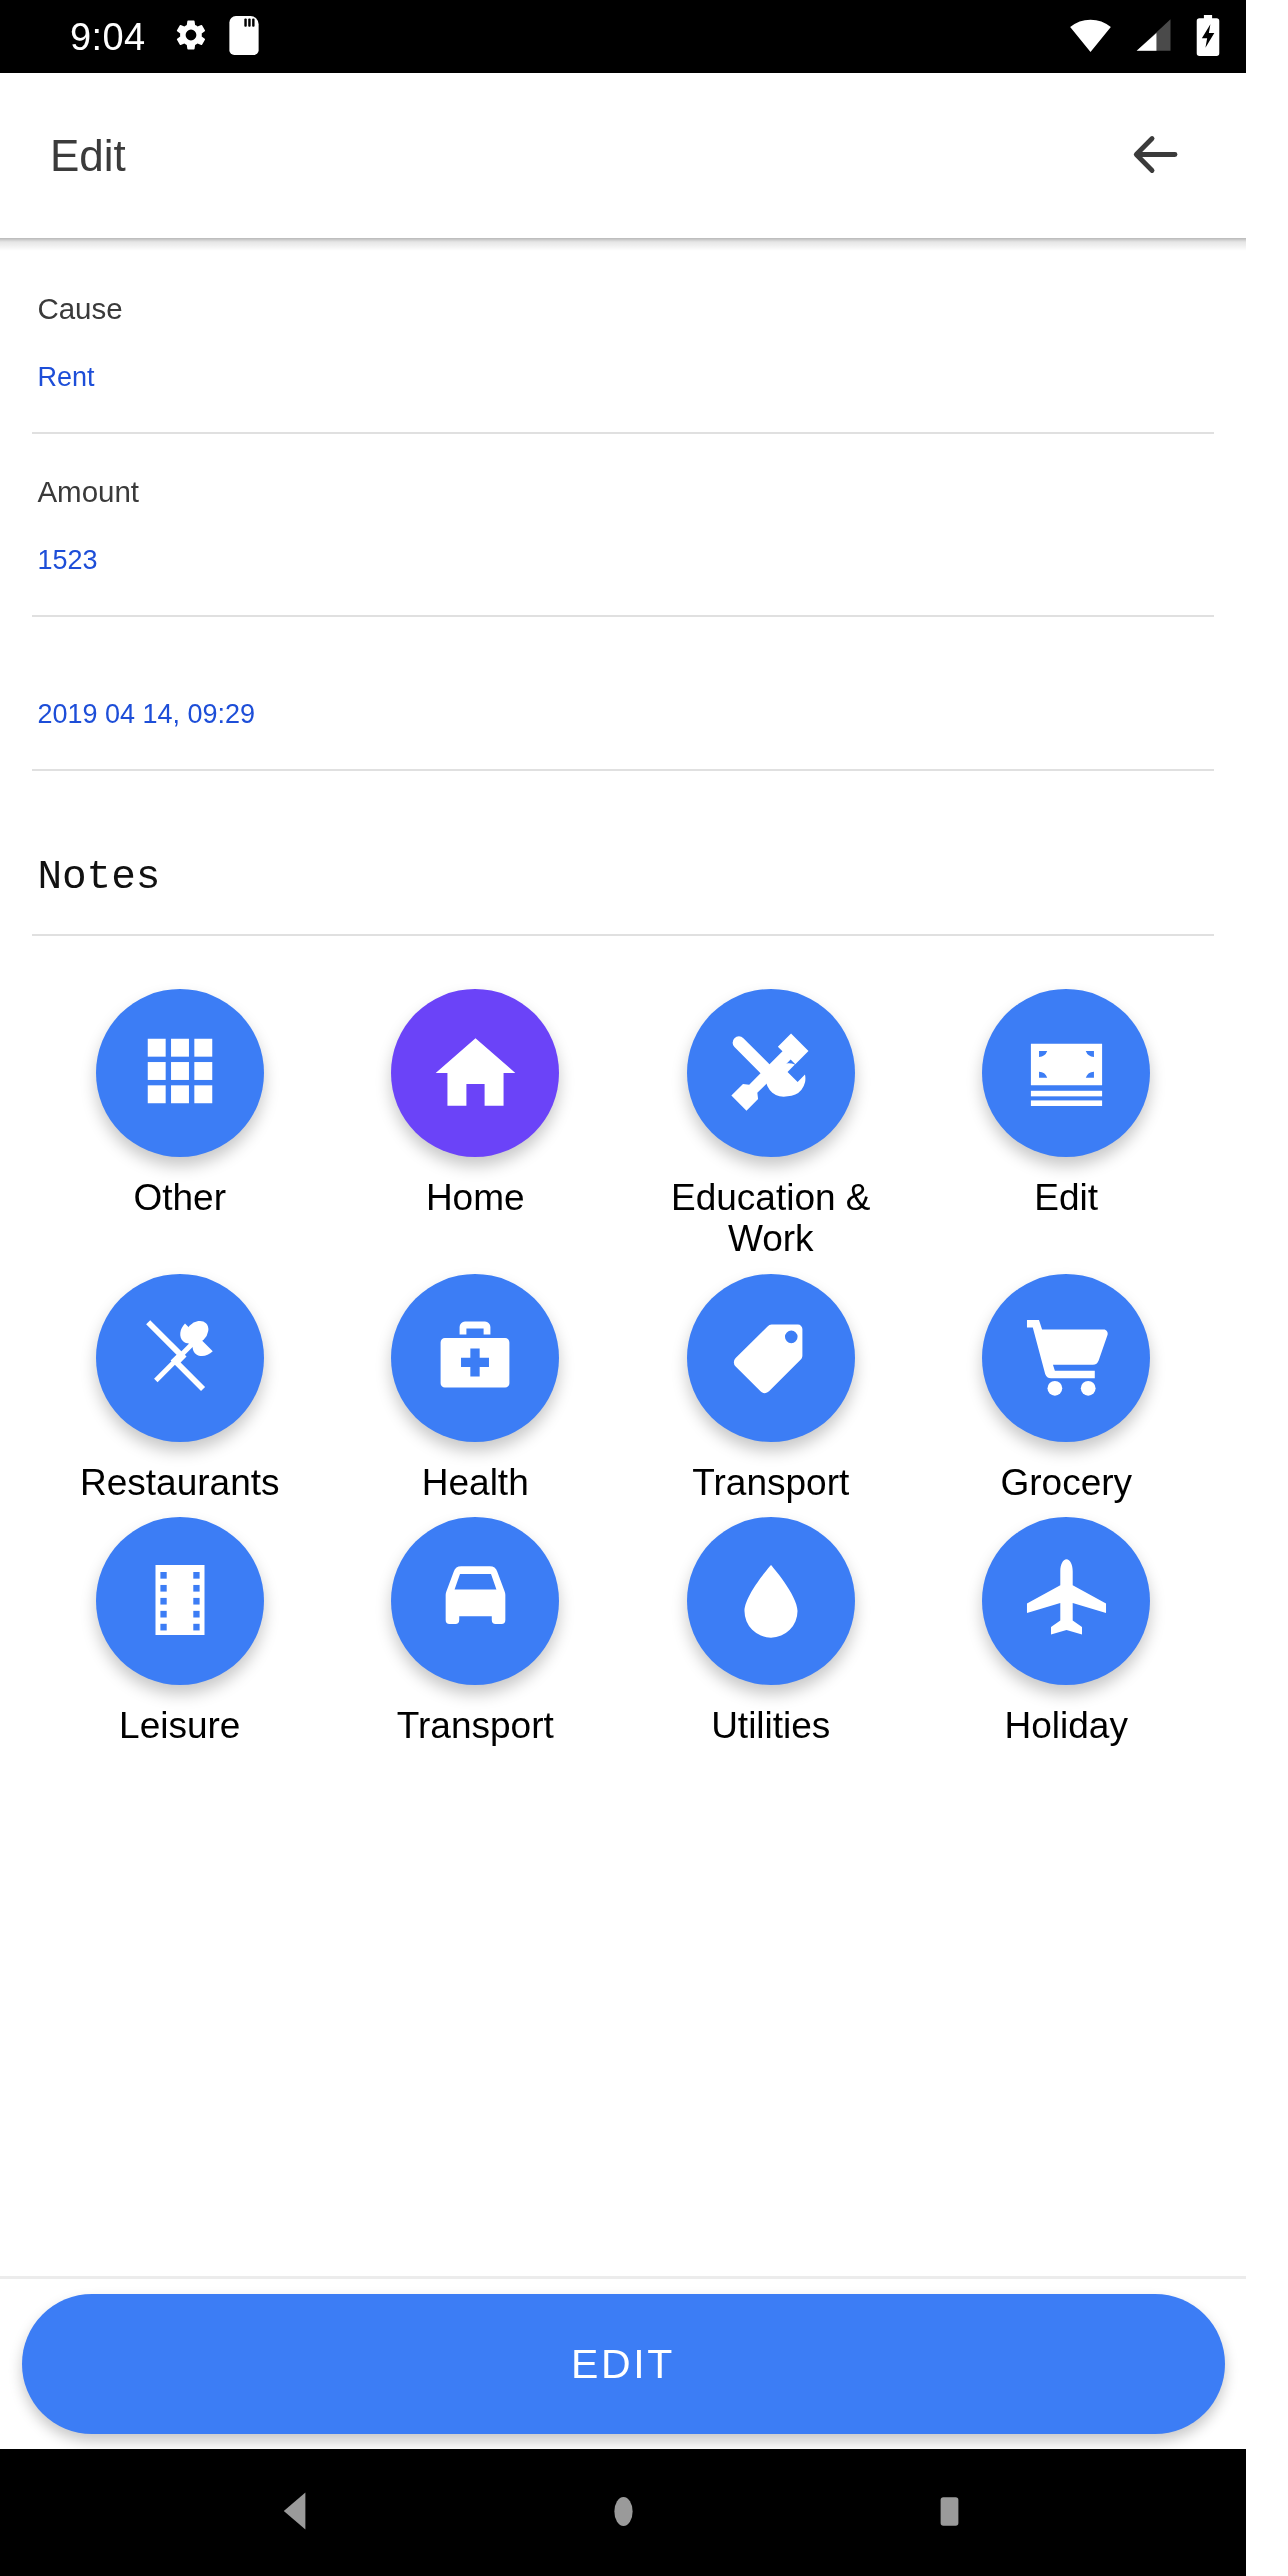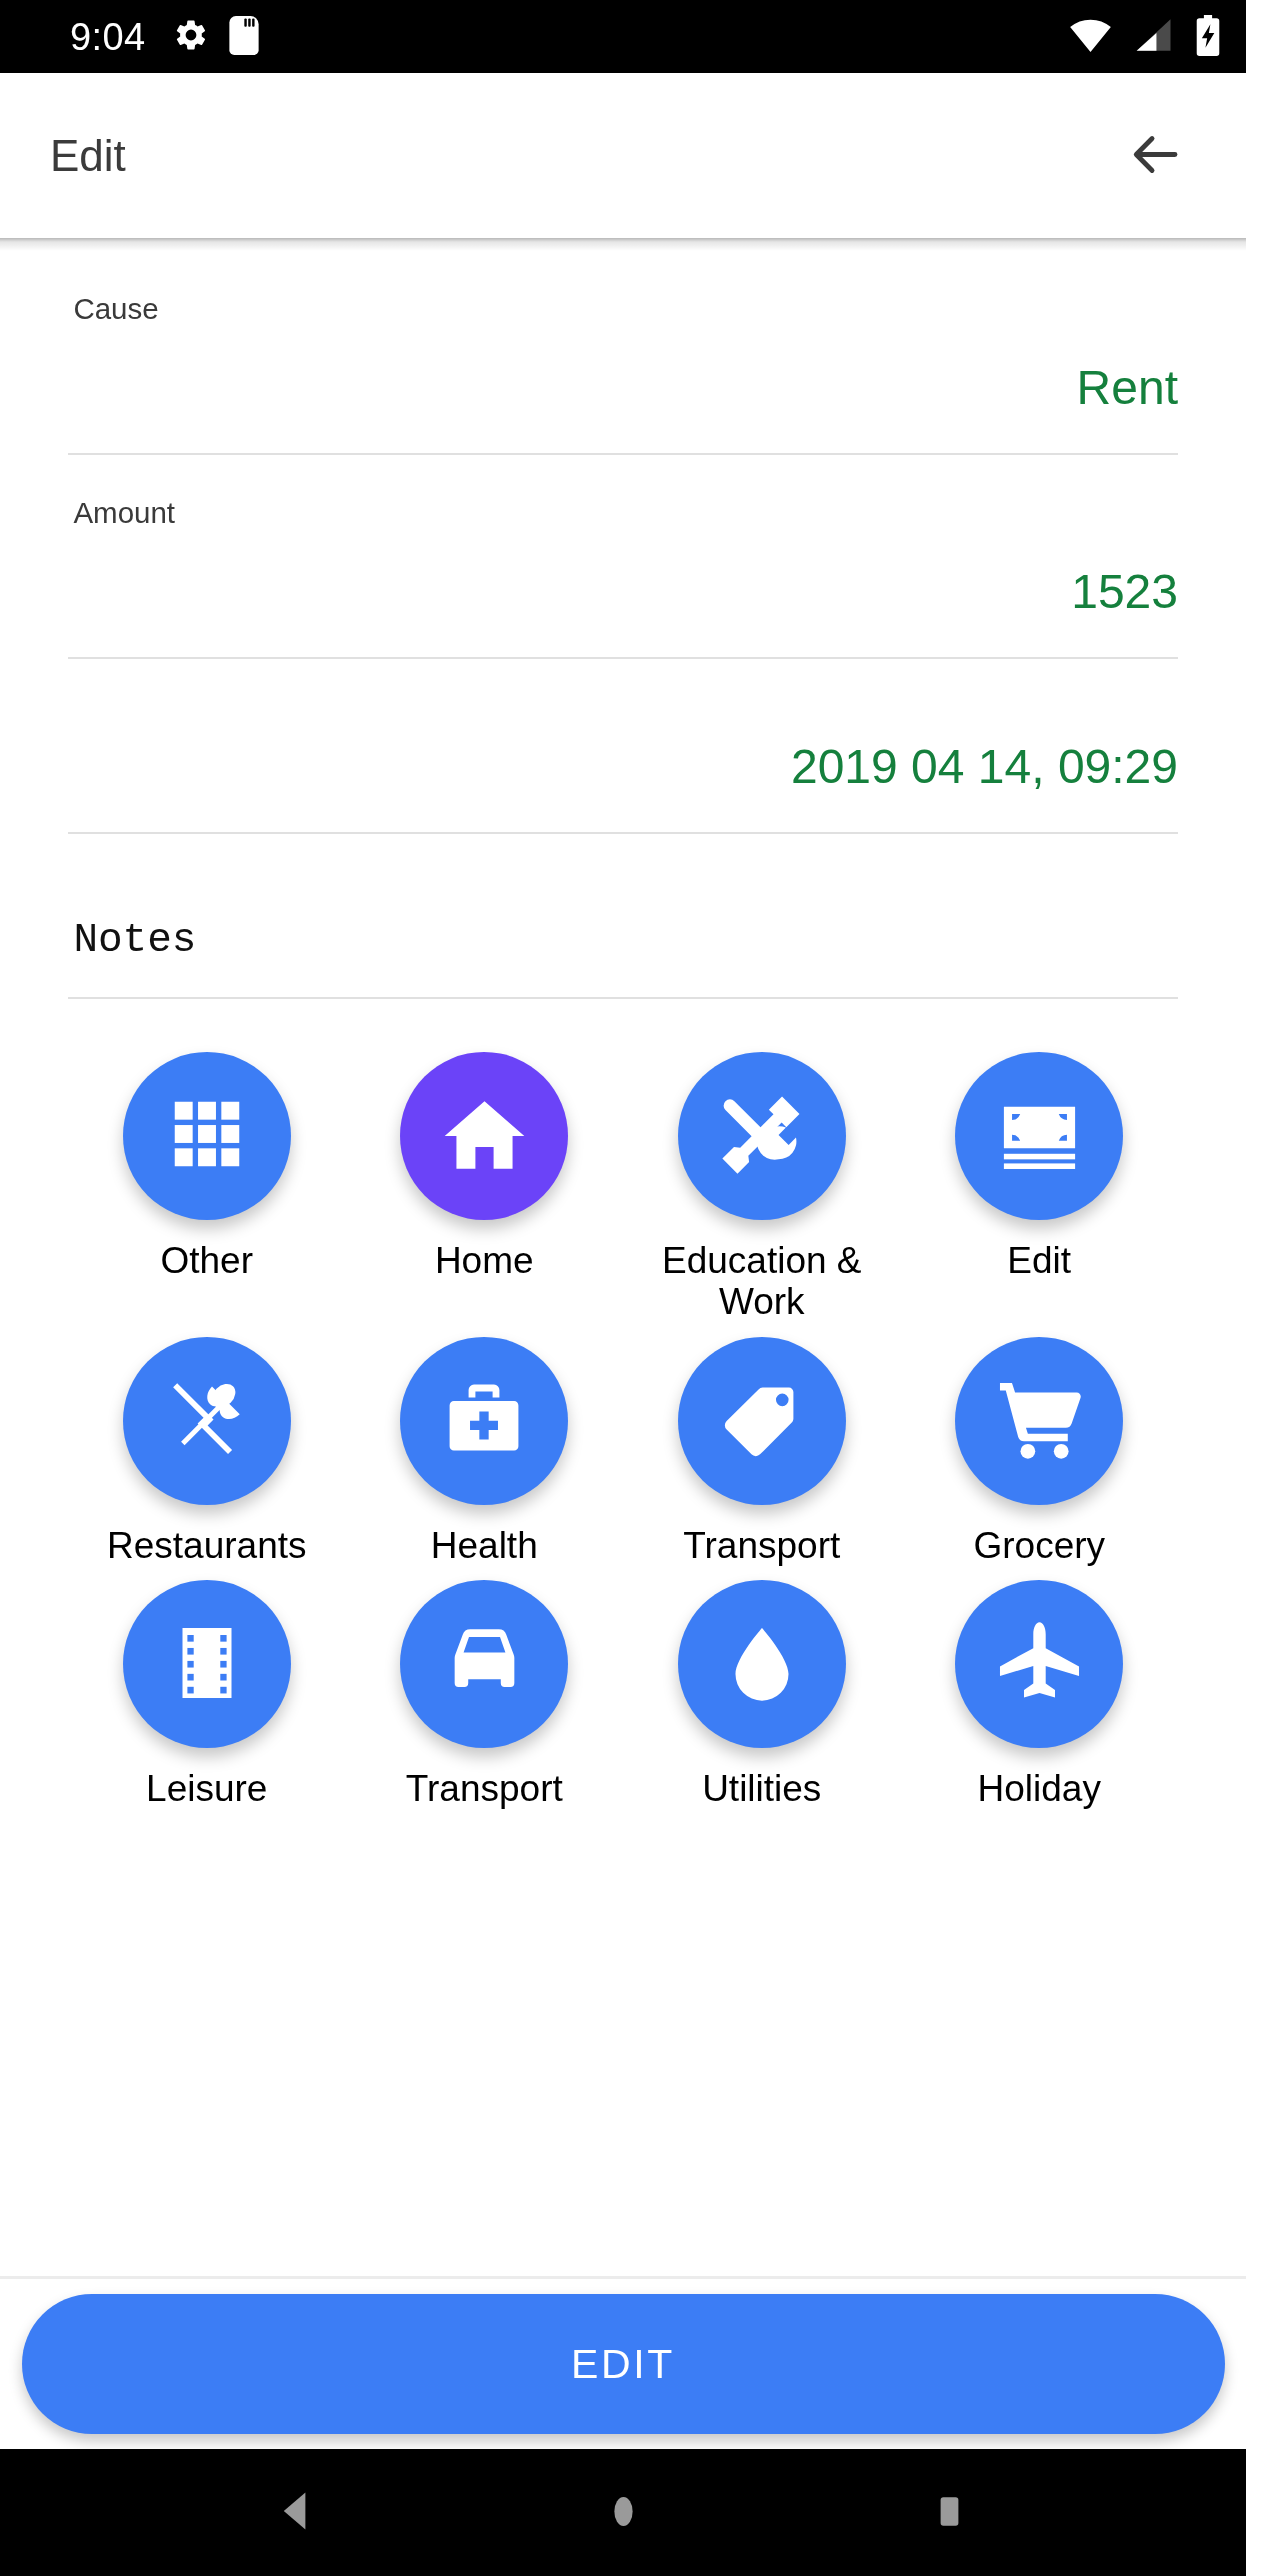--- a/index.html
+++ b/index.html
@@ -30,28 +30,27 @@
     padding:0 50px 0 50px;
   }
   .appbar-title { font-size:44px; color:#3b3b3b; line-height:1; }
   .appbar-action { width:81px; height:81px; display:flex; align-items:center; justify-content:center; }
   .appbar-shadow {
     flex:0 0 12.5px; height:12.5px;
     background:linear-gradient(to bottom, rgba(0,0,0,.28) 0%, rgba(0,0,0,.10) 30%, rgba(0,0,0,0) 100%);
   }
 
   
-  .content { flex:1 1 auto; overflow:hidden; background:#fff; padding:0 68px; }
+  .content { flex:1 1 auto; overflow:hidden; background:#fff; padding:0 32px; }
 
   .field { padding-top:43px; }
   .field-label { font-size:29.5px; color:#3a3a3a; line-height:1; padding-left:5.4px; }
   .field-value {
-    font-size:48px; color:#15803d; line-height:1;
+    font-size:27px; color:#1d4ed8; line-height:1;
     padding:41px 0 41px 5.4px;
-    text-align:right;
   }
   .field-underline { height:1.8px; background:#e0e0e0; width:100%; }
 
   .notes-field { padding-top:86px;font-family:Liberation Mono, monospace; }
   .notes-value {
     font-size:41px; color:#111; line-height:1;
     padding:0 0 36px 5.4px;
   }
 
   

